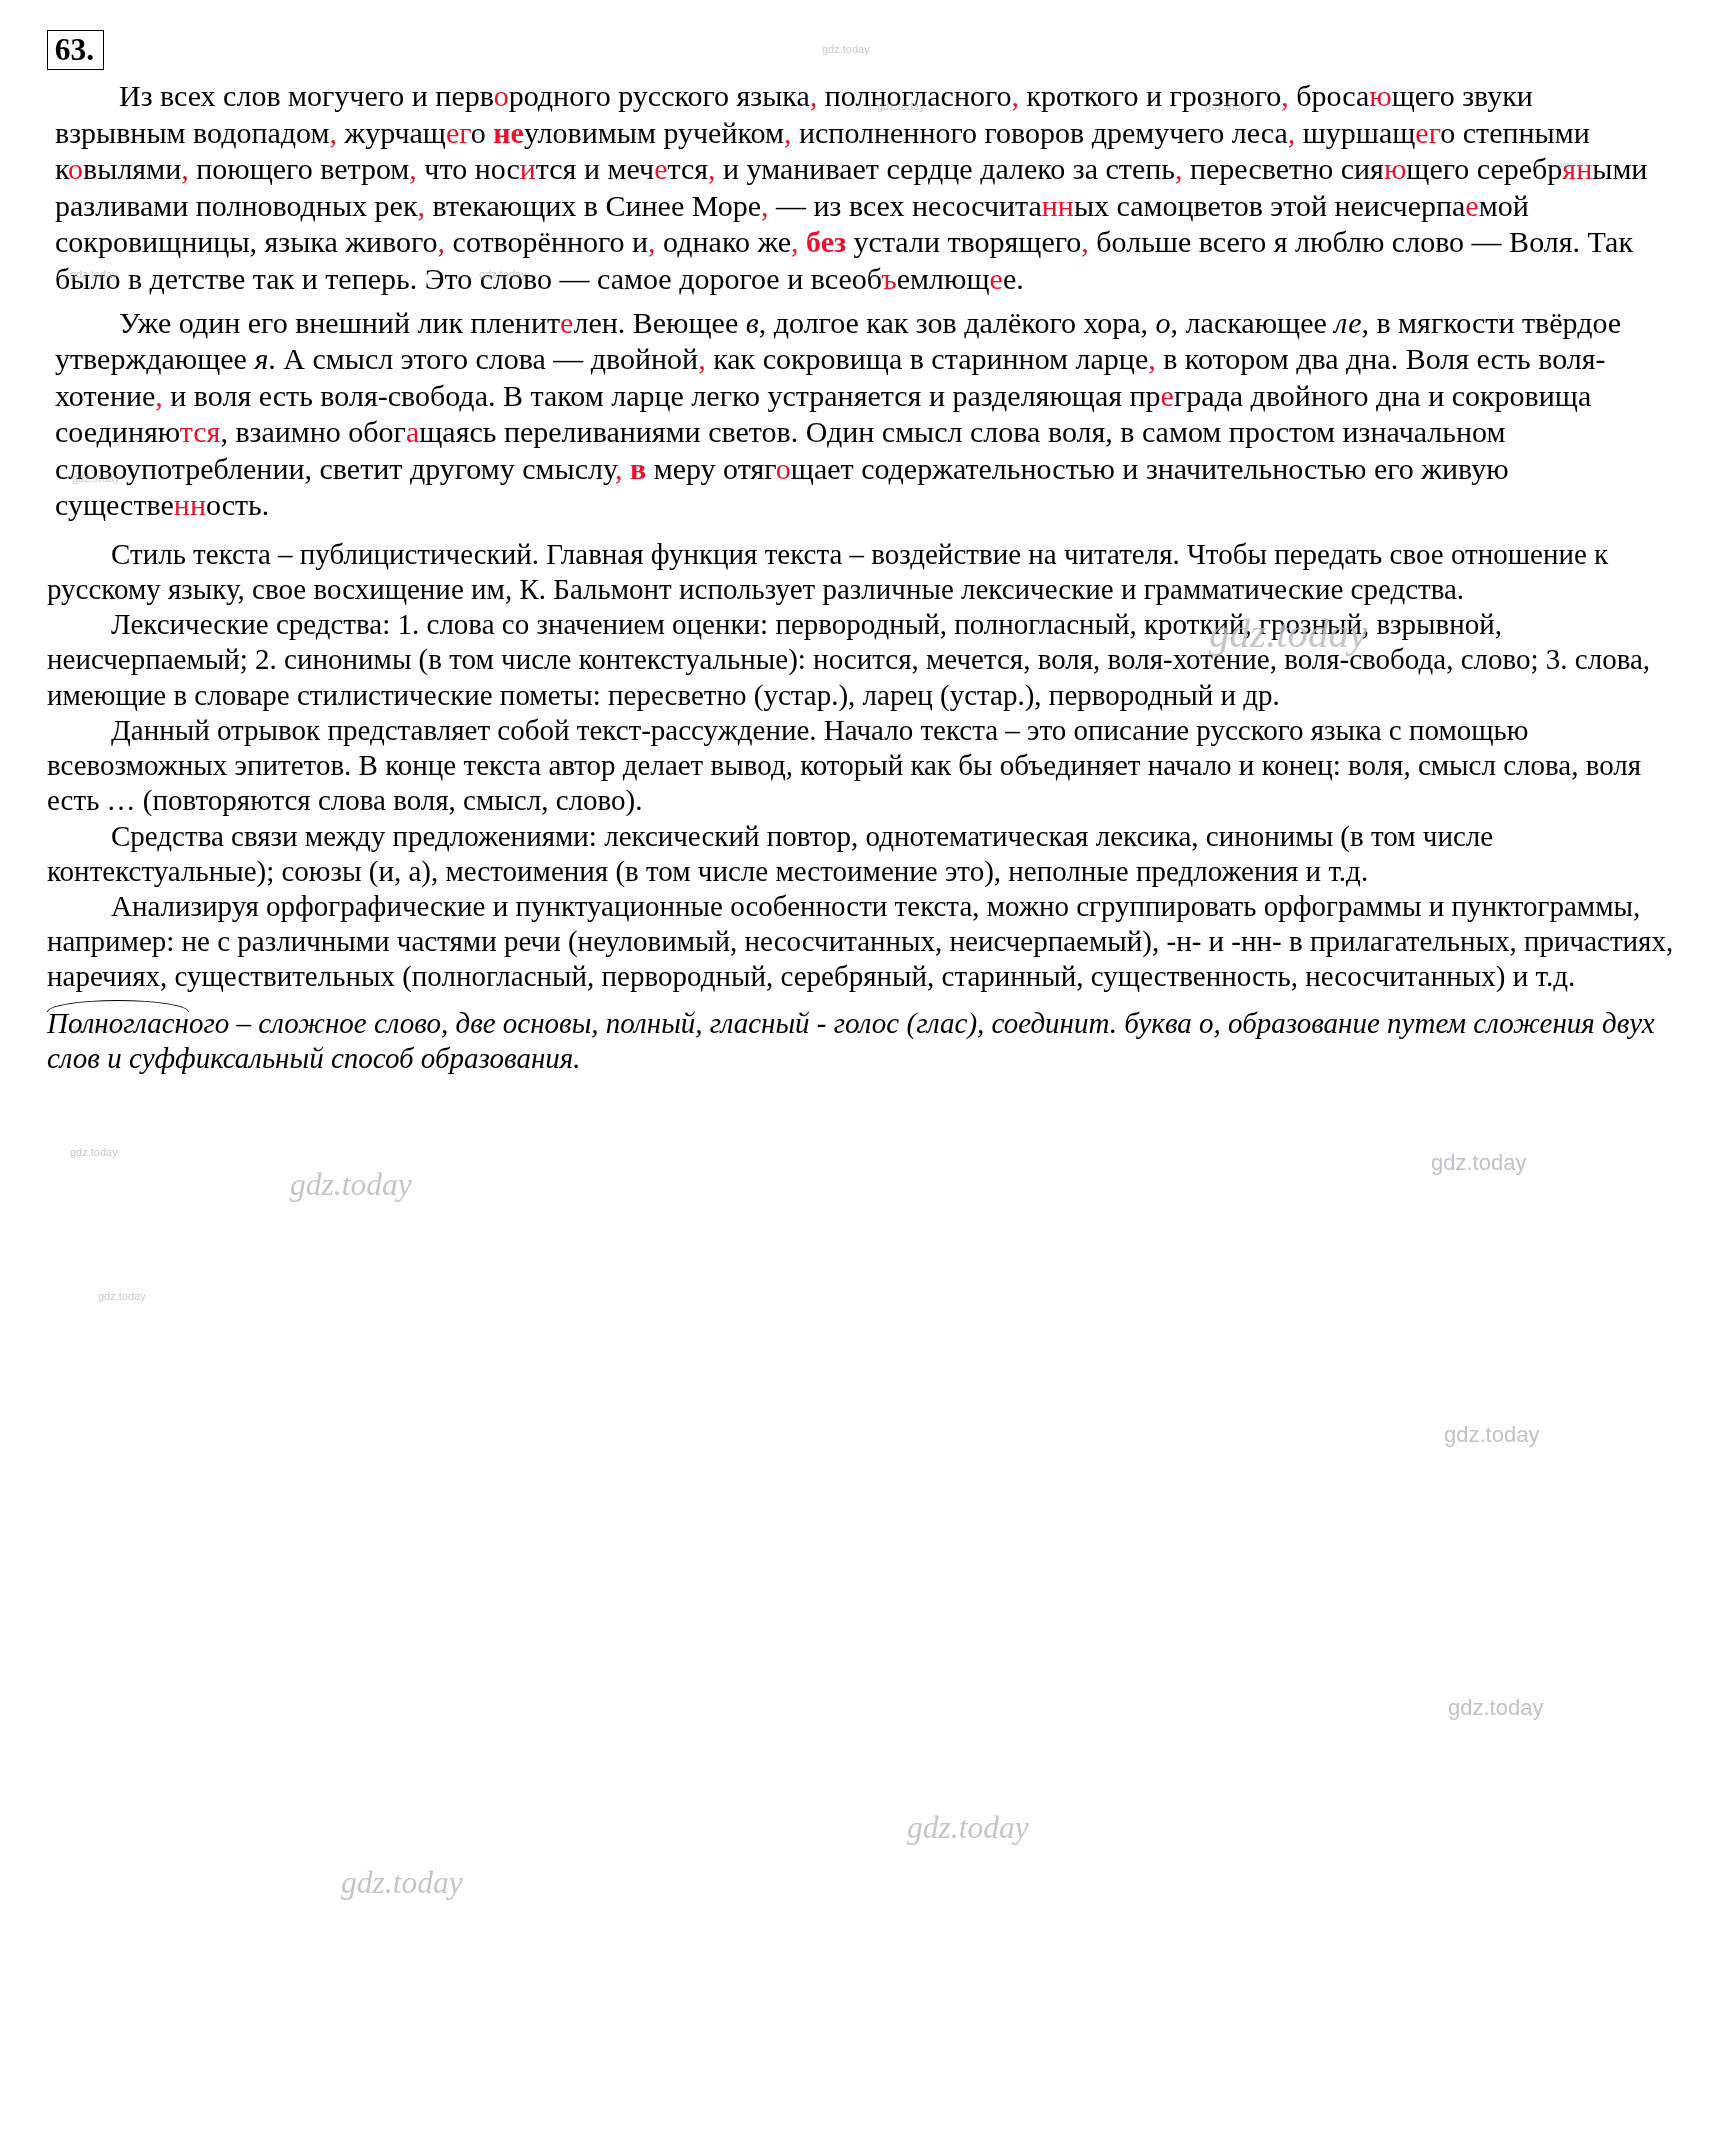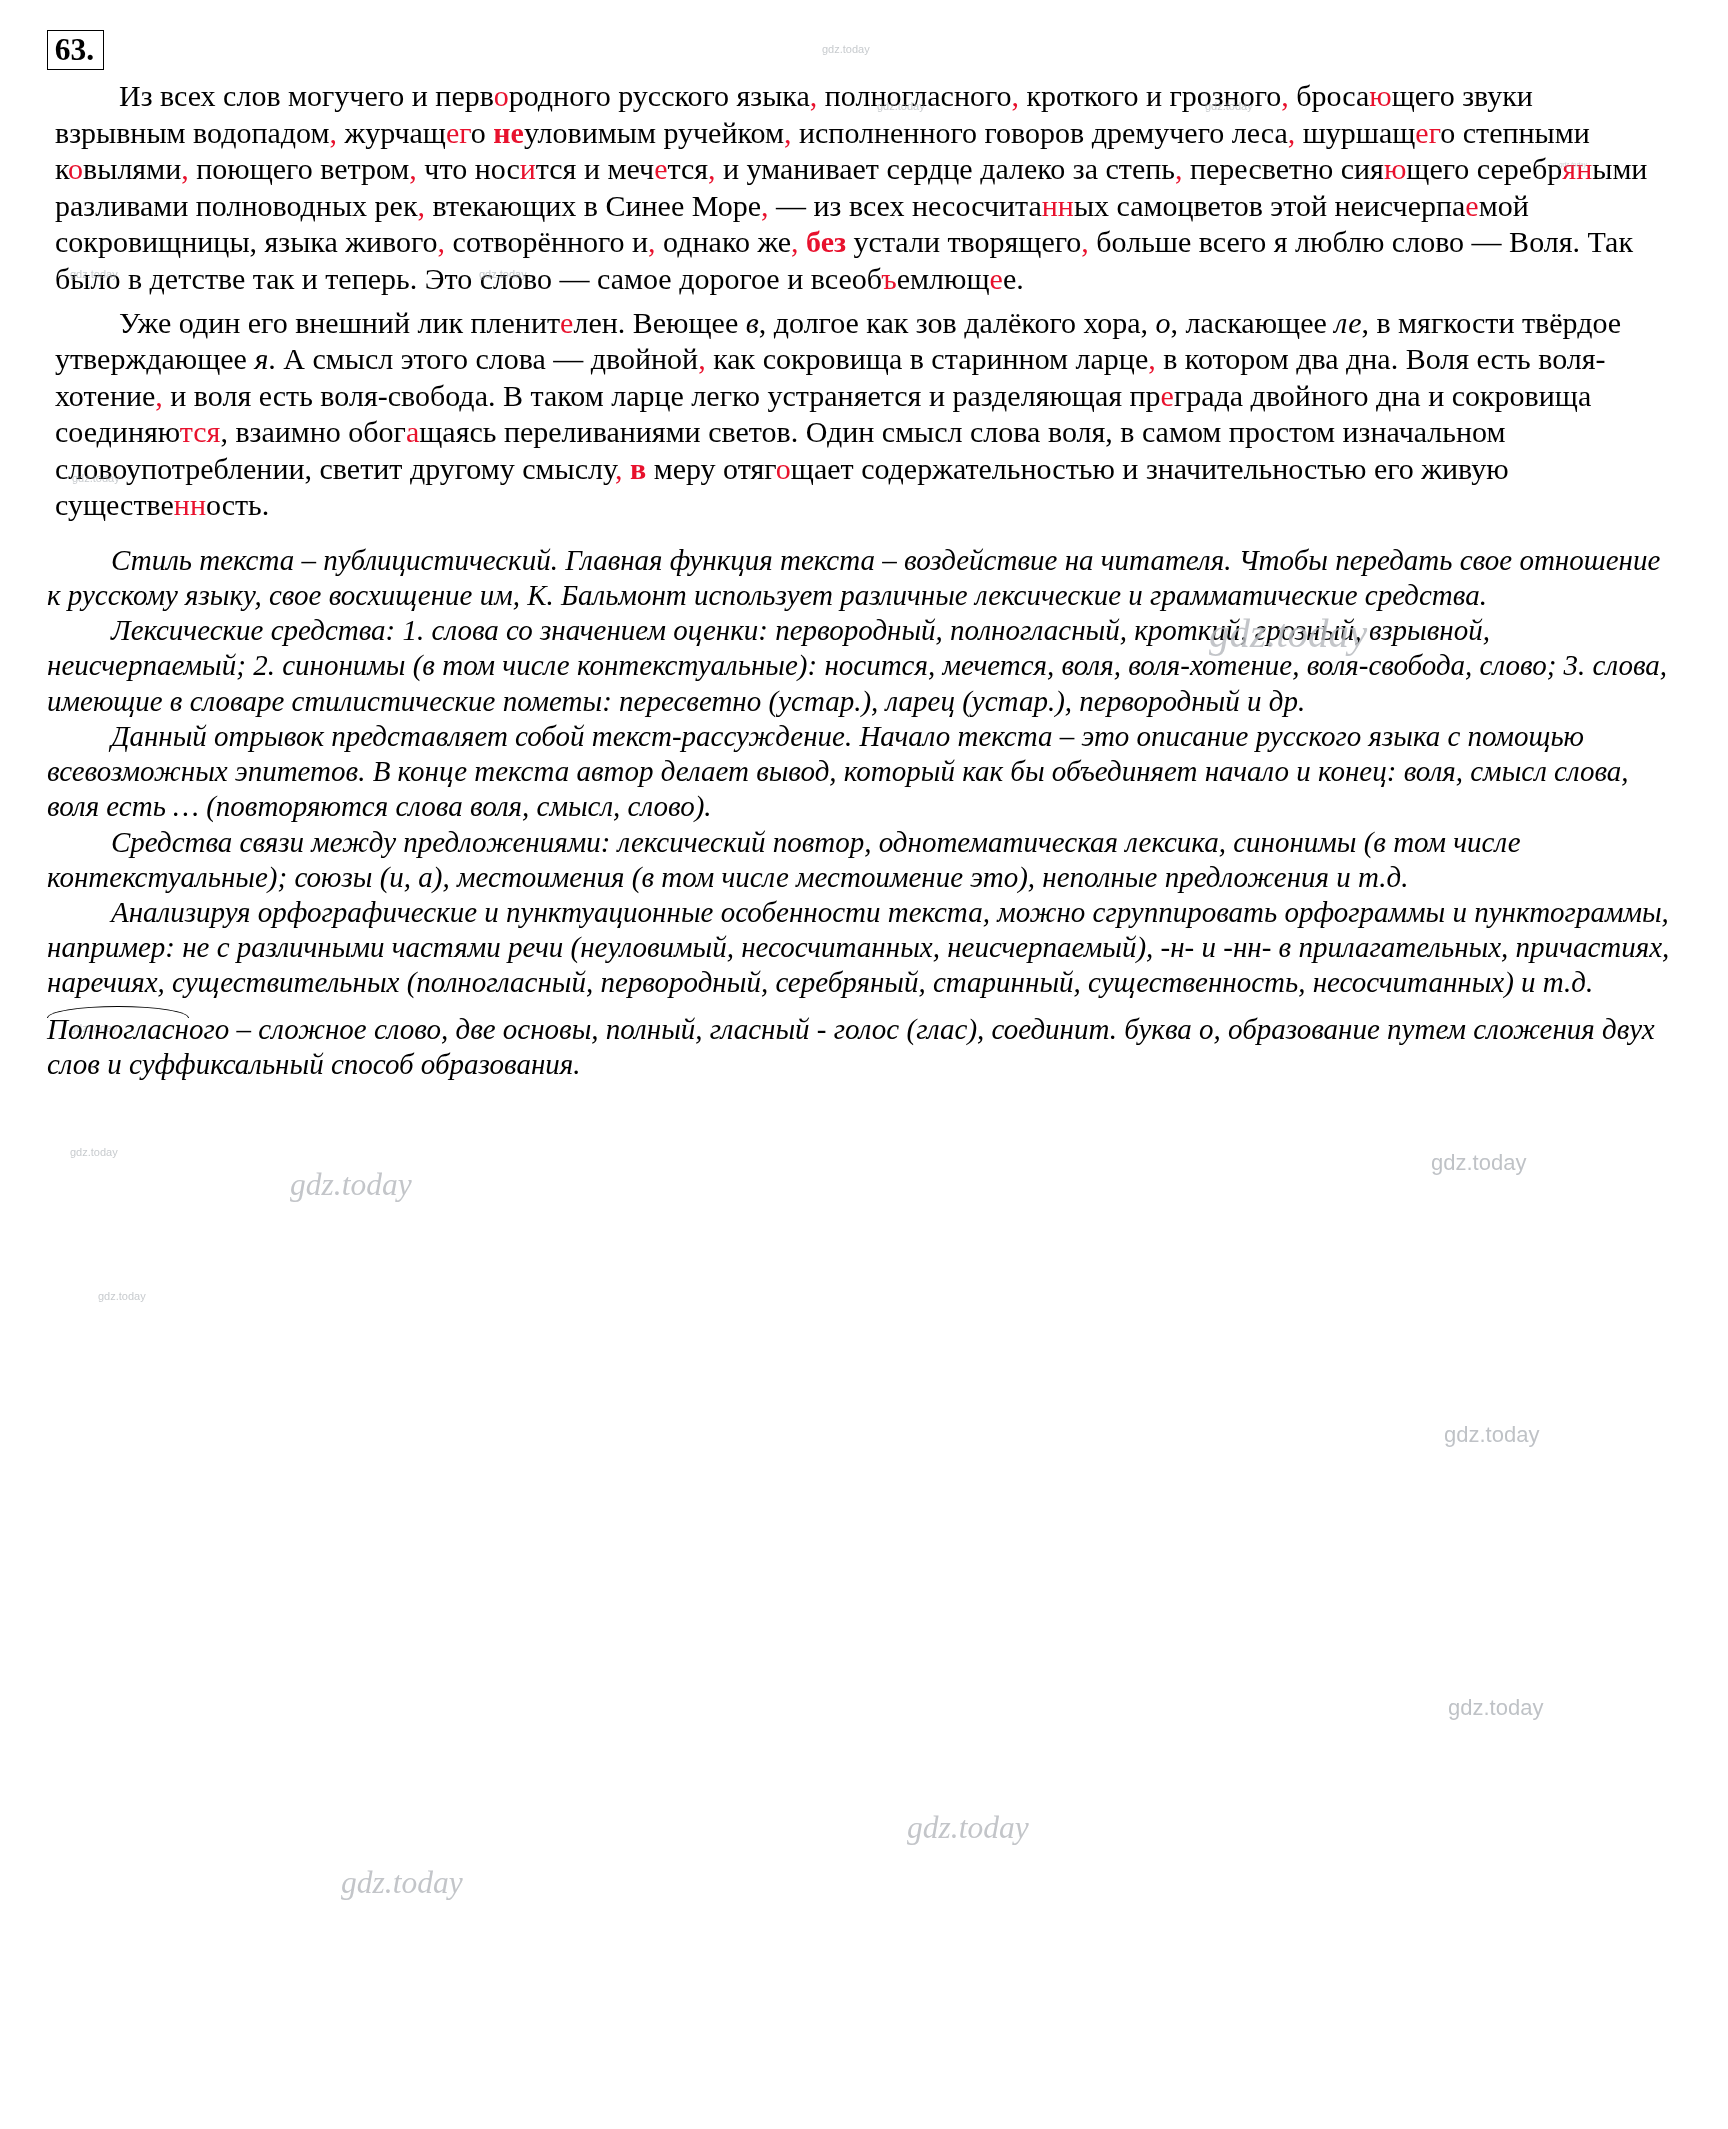--- a/index.html
+++ b/index.html
@@ -49,24 +49,23 @@
     color: #e8112d;
   }
   .hl-b {
     color: #e8112d;
     font-weight: 700;
   }
   .ital { font-style: italic; }
 
   
   .answer {
-    margin-top: 19px;
+    margin-top: 13px;
     font-size: 29px;
     line-height: 1.215;
-    font-style: italic;
   }
   .answer p {
     margin: 0;
     text-indent: 64px;
   }
 
   
   .morph-block {
     margin-top: 11px;
     font-size: 29px;

